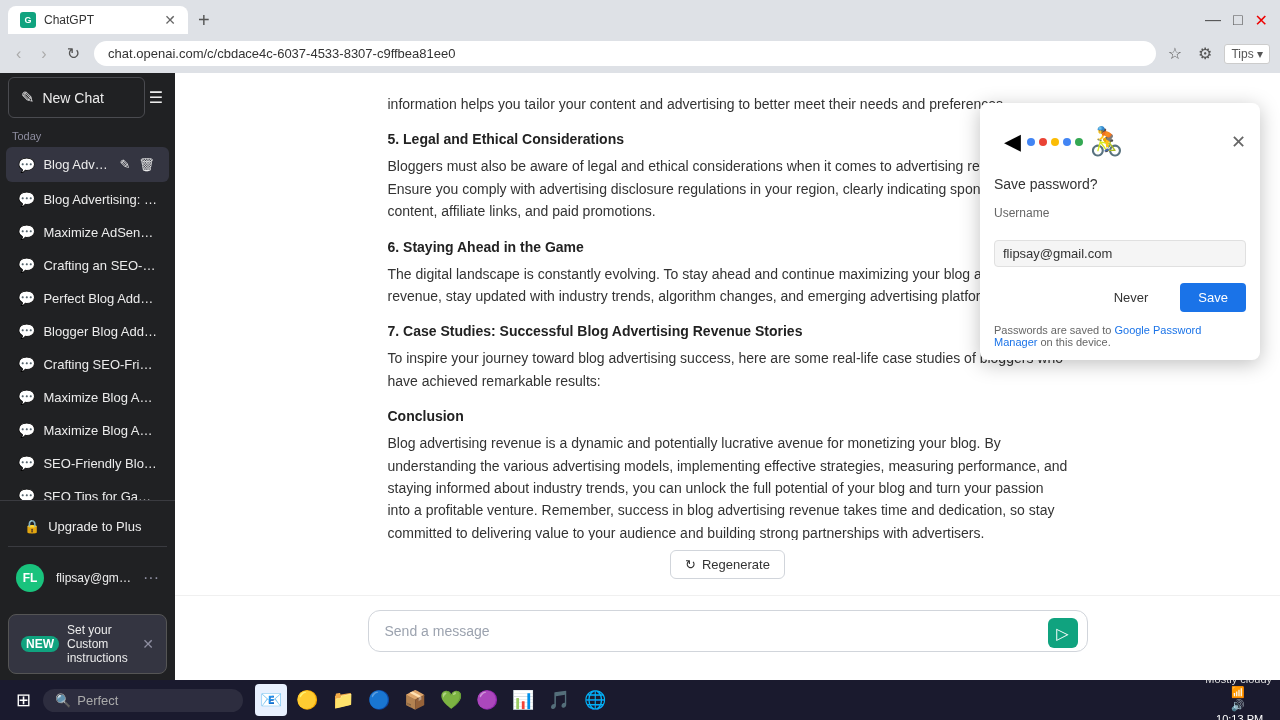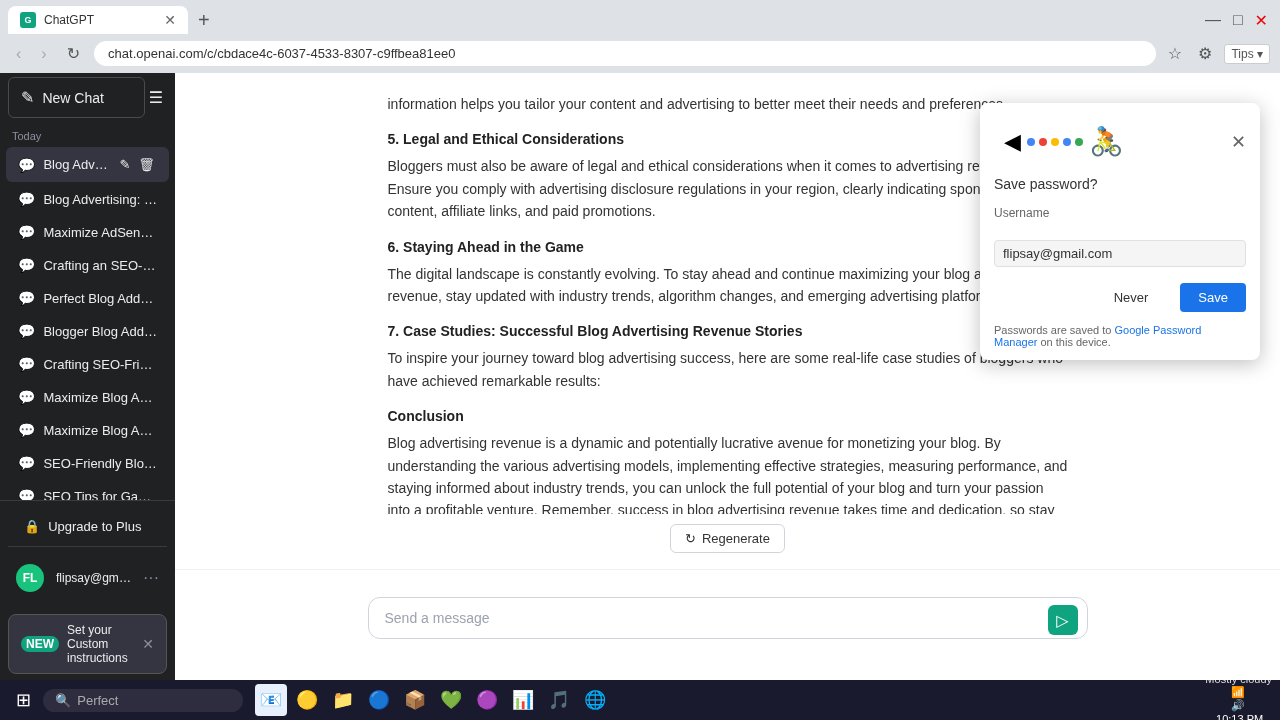--- a/index.html
+++ b/index.html
@@ -61,21 +61,21 @@
     .chat-content::-webkit-scrollbar-thumb { background: #ddd; border-radius: 3px; }
 
     .message-area { max-width: 720px; margin: 0 auto; padding: 0 20px; }
     .content-text { font-size: 14px; line-height: 1.6; color: #333; margin-bottom: 16px; }
     .content-heading { font-size: 14px; font-weight: 700; color: #222; margin: 16px 0 8px; }
 
     .regenerate-area { display: flex; justify-content: center; padding: 10px 0 16px; }
     .regenerate-btn { display: flex; align-items: center; gap: 6px; background: none; border: 1px solid #d1d5db; border-radius: 6px; padding: 6px 14px; font-size: 13px; color: #333; cursor: pointer; }
 
     .input-area { padding: 10px 20px 20px; border-top: 1px solid #f0f0f0; }
-    .input-container { max-width: 720px; margin: 17px auto; position: relative; }
+    .input-container { max-width: 720px; margin: 4px auto; position: relative; }
     .message-input { width: 100%; border: 1px solid #d1d5db; border-radius: 12px; padding: 12px 50px 12px 16px; font-size: 14px; resize: none; outline: none; color: #333; font-family: inherit; }
     .message-input::placeholder { color: #9ca3af; }
     .send-btn { position: absolute; right: 10px; top: 50%; transform: translateY(-50%); background: #10a37f; border: none; border-radius: 6px; width: 30px; height: 30px; display: flex; align-items: center; justify-content: center; cursor: pointer; color: white; font-size: 16px; }
     .footer-text { text-align: center; font-size: 11px; color: #9ca3af; margin-top: 8px; }
     .footer-link { color: #666; text-decoration: underline; cursor: pointer; }
 
     
     .password-popup { position: absolute; top: 30px; right: 20px; background: #fff; border-radius: 8px; box-shadow: 0 4px 20px rgba(0,0,0,0.25); width: 280px; z-index: 200; }
     .popup-header { display: flex; justify-content: space-between; align-items: center; padding: 12px 14px 8px; }
     .popup-close { background: none; border: none; color: #666; font-size: 18px; cursor: pointer; }

